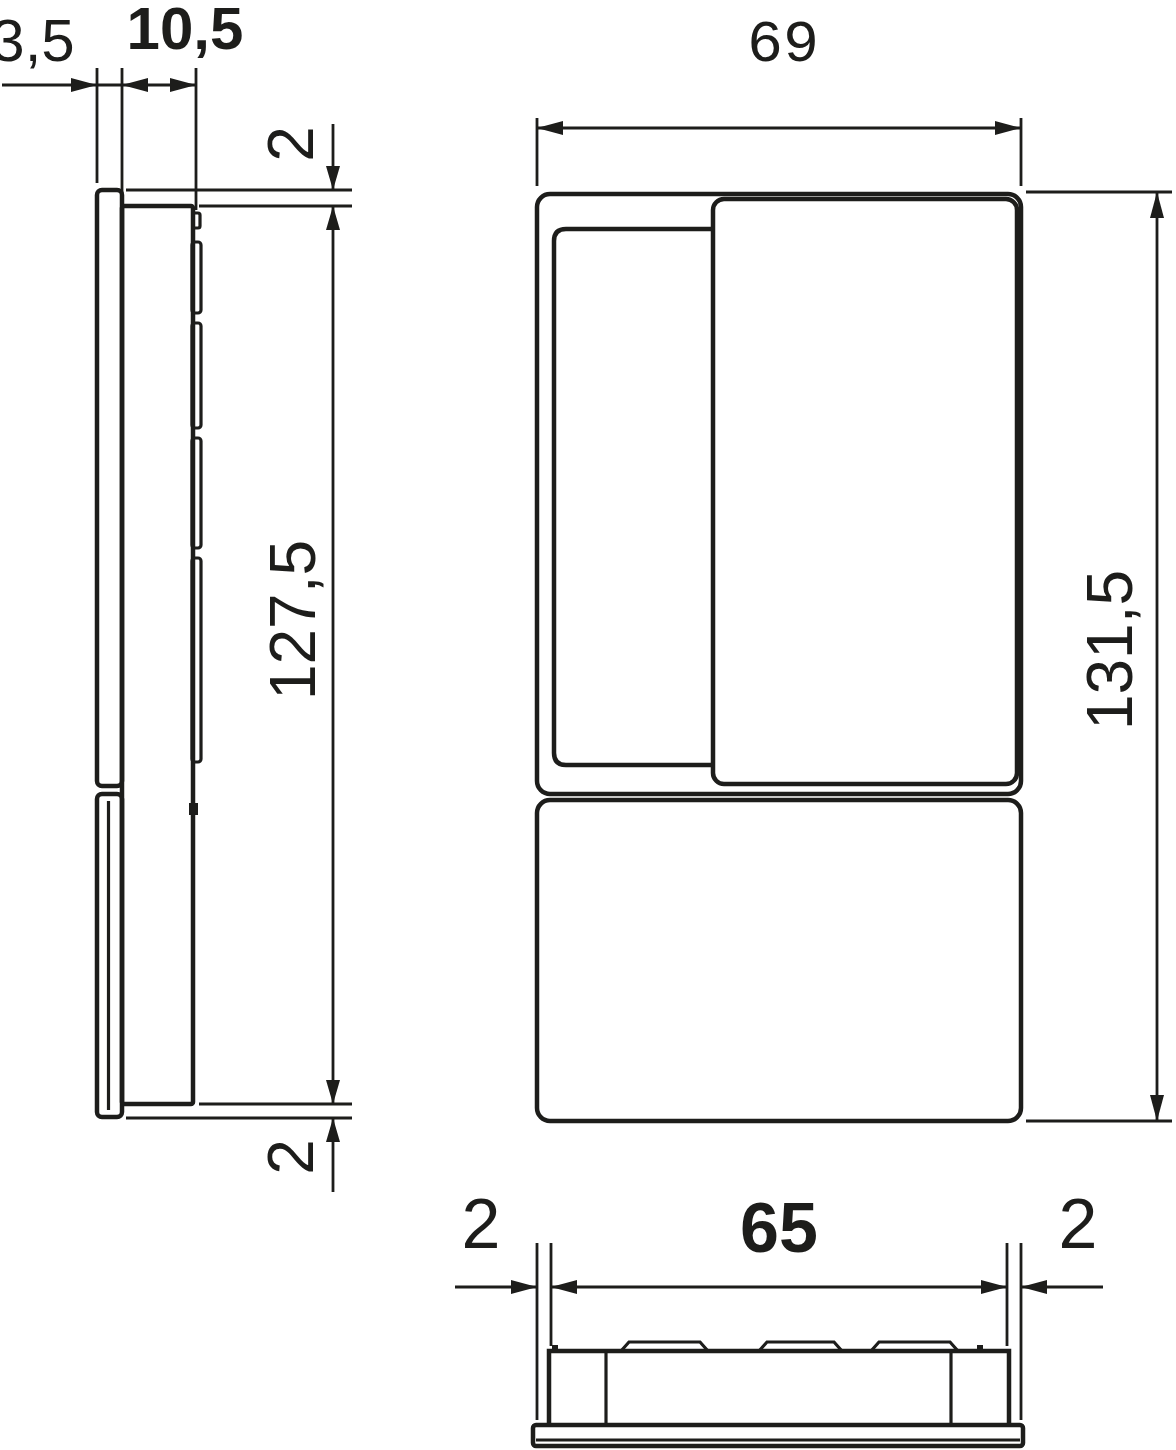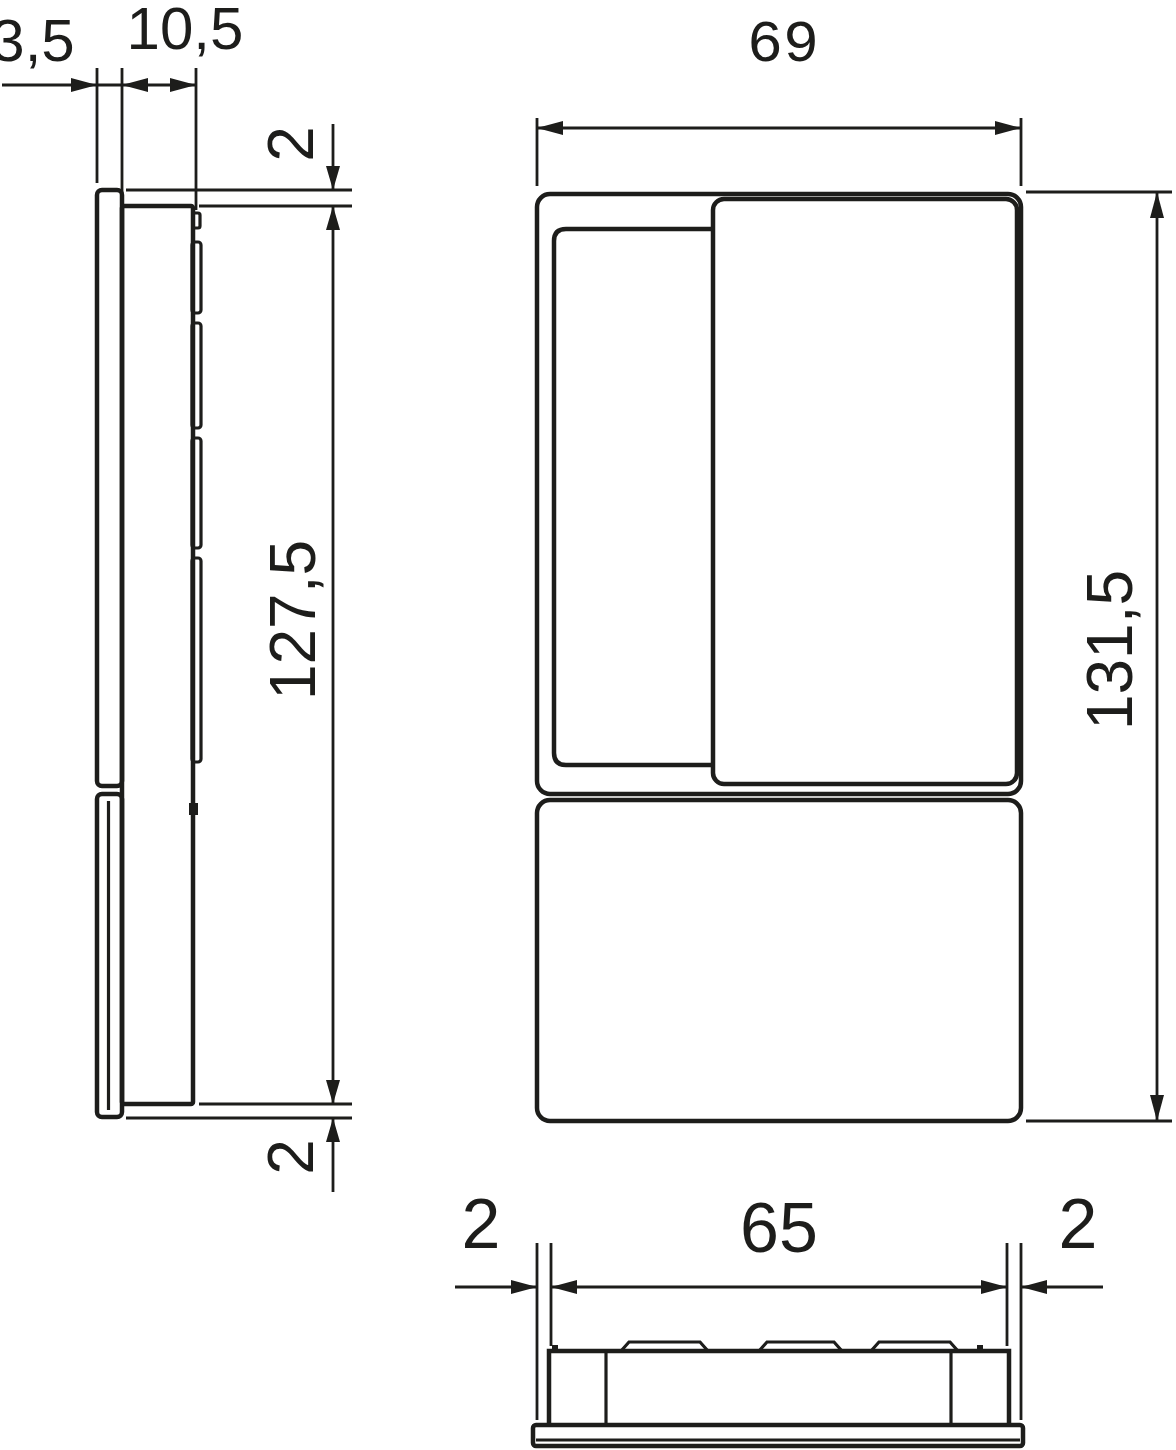--- a/index.html
+++ b/index.html
@@ -123,25 +123,25 @@
       <polygon class="arrow" points="537,1287 511,1280 511,1294"></polygon>
       <line class="dimline" x1="551" y1="1287" x2="1007" y2="1287"></line>
       <polygon class="arrow" points="551,1287 577,1280 577,1294"></polygon>
       <polygon class="arrow" points="1007,1287 981,1280 981,1294"></polygon>
       <line class="dimline" x1="1021" y1="1287" x2="1103" y2="1287"></line>
       <polygon class="arrow" points="1021,1287 1047,1280 1047,1294"></polygon>
     </g>
   </svg>
 
   <div class="dim-label small-top" style="left:33px;  top:33px;margin-top:8px;">3,5</div>
-  <div class="dim-label small-top" style="left:185px; top:29px;">10,5</div>
+  <div class="dim-label small-top" style="left:185px; top:29px;font-weight:bold;">10,5</div>
   <div class="dim-label small-top" style="left:783px; top:45px;font-family:Liberation Mono, monospace;">69</div>
 
   <div class="dim-label rot" style="left:291px;  top:144px;">2</div>
   <div class="dim-label rot" style="left:293px;  top:620px;">127,5</div>
   <div class="dim-label rot" style="left:1110px; top:650px;">131,5</div>
   <div class="dim-label rot" style="left:291px;  top:1157px;">2</div>
 
   <div class="dim-label big" style="left:481px;  top:1224px;">2</div>
-  <div class="dim-label big" style="left:779px;  top:1228px;">65</div>
+  <div class="dim-label big" style="left:779px;  top:1228px;font-weight:bold;">65</div>
   <div class="dim-label big" style="left:1078px; top:1224px;">2</div>
 
 </div>
 
 </body></html>

